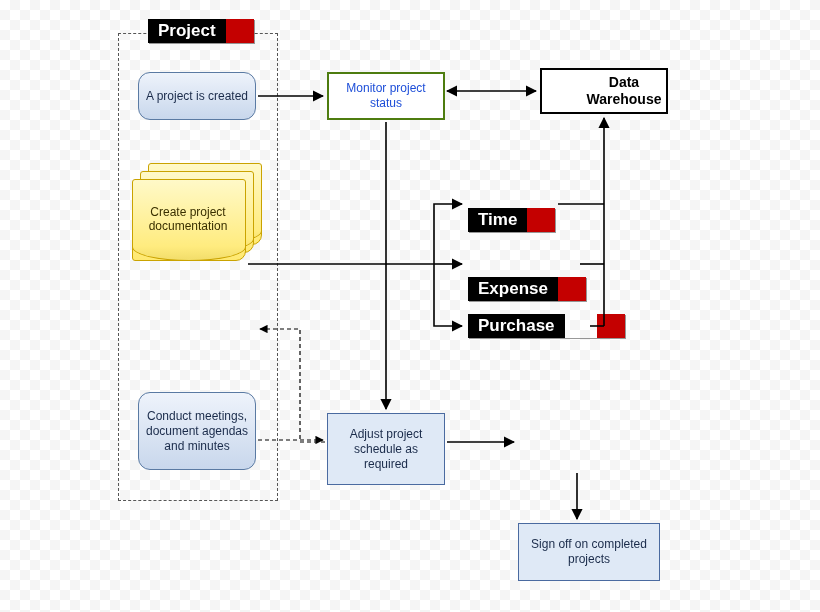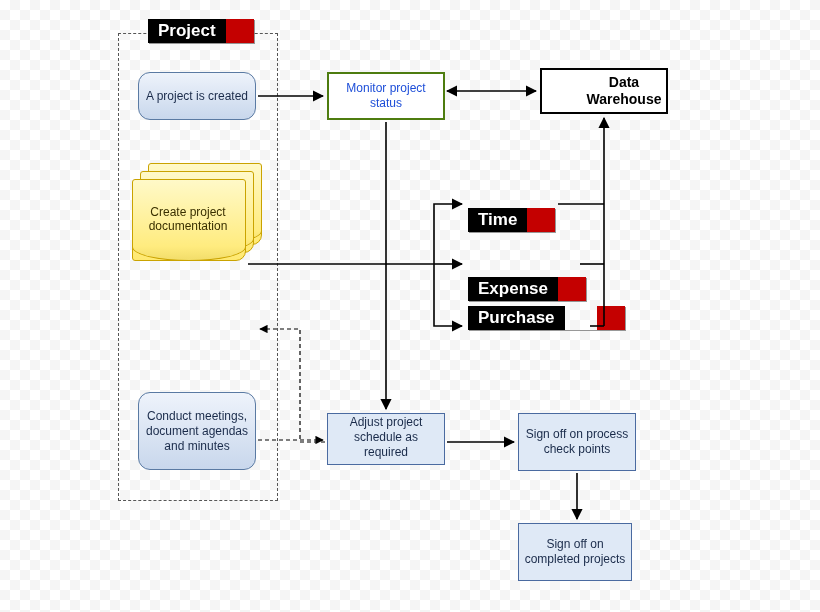--- a/index.html
+++ b/index.html
@@ -179,34 +179,31 @@
   <div class="tag" style="left:468px; top:208px;">
     <span class="tag-text">Time</span>
     <span class="tag-red"></span>
   </div>
 
   <div class="tag" style="left:468px; top:253px;margin-top:24px;">
     <span class="tag-text">Expense</span>
     <span class="tag-red"></span>
   </div>
 
-  <div class="tag" style="left:468px; top:306px;gap:32px;">
+  <div class="tag" style="left:468px; top:314px;gap:32px;">
     <span class="tag-text">Purchase</span>
     <span class="tag-red"></span>
   </div>
 
-  <div class="box plain-box" style="left:327px; top:413px; width:118px; height:52px;align-items:flex-end;">
+  <div class="box plain-box" style="left:327px; top:413px; width:118px; height:72px;">
     <span>Adjust project schedule as required</span>
   </div>
 
-  <div class="box plain-box" style="left:518px; top:413px; width:118px; height:58px;">
-    <span>Sign off on process check points</span>
-  </div>
-
-  <div class="box plain-box" style="left:518px; top:523px; width:114px; height:58px;">
+
+  <div class="box plain-box" style="left:518px; top:523px; width:142px; height:58px;">
     <span>Sign off on completed projects</span>
   </div>
 
   <svg class="arrows">
     <defs>
       <marker id="ah" viewBox="0 0 10 10" refX="9" refY="5" markerWidth="7" markerHeight="7" orient="auto-start-reverse">
         <path d="M 0 0 L 10 5 L 0 10 z" fill="#000"></path>
       </marker>
     </defs>
 

